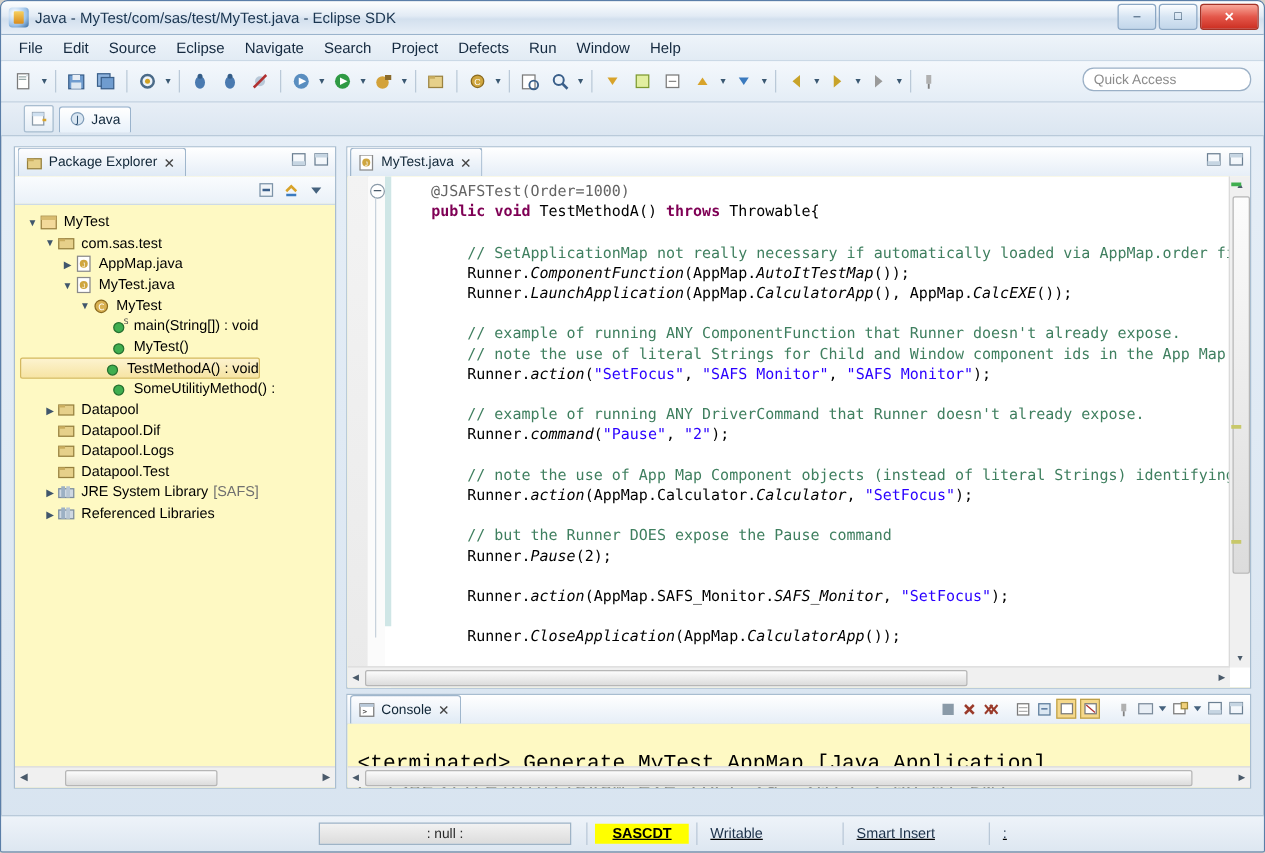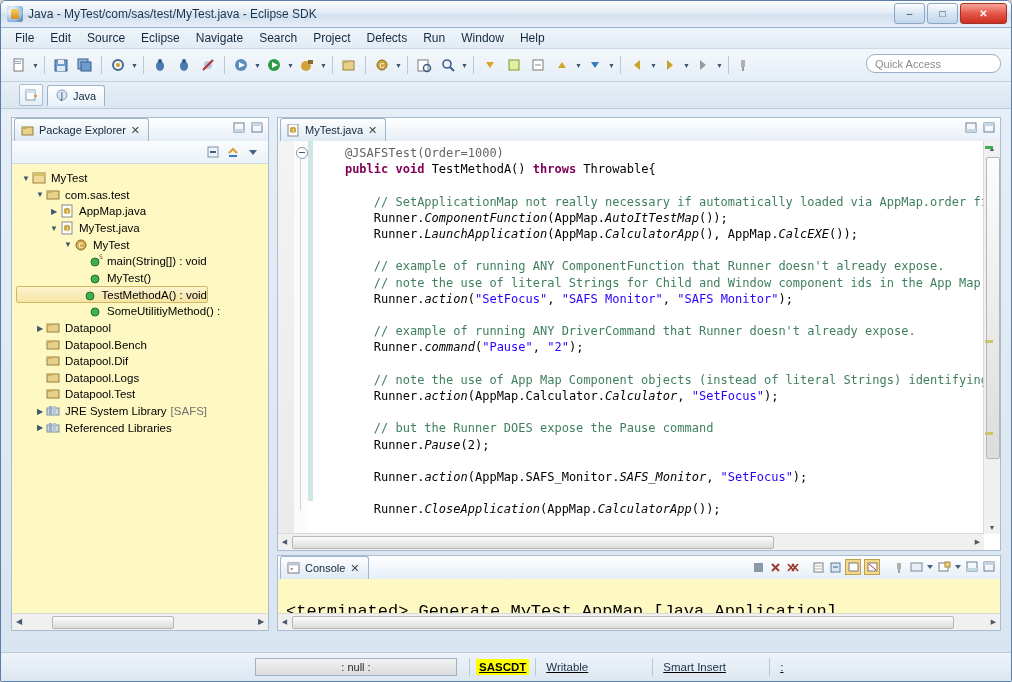--- a/index.html
+++ b/index.html
@@ -184,21 +184,21 @@
     background:linear-gradient(#eef3f9,#dde7f1);
     border-top:1px solid #b9cada;
     display:flex; align-items:center; font-size:11.5px; color:#1b3characters;text-decoration:underline;
   }
   .sb-cell { height:20px; display:flex; align-items:center; padding:0 10px; color:#1b3048; }
   .sb-sep { width:1px; height:18px; background:#b9c8d7; }
   .sb-progress {
     width:200px; height:16px; border:1px solid #9eb3c6; background:linear-gradient(#f2f2f2,#dcdcdc);
     margin-left:6px;
   }
-  .sb-highlight { background:#ffff00; color:#000; font-weight:bold; padding:2px 3px; }
+  .sb-highlight { background:#ffff00; color:#000; font-weight:bold; padding:2px 14px; }
 </style>
 </head>
 <body>
 
 <div class="window">
 
   <div class="titlebar">
     <div class="title-icon"></div>
     <span class="title-text">Java - MyTest/com/sas/test/MyTest.java - Eclipse SDK</span>
     <div class="win-buttons">
@@ -537,27 +537,20 @@
                   <rect x="1" y="3" width="5" height="2" fill="#c9ad5f"></rect>
                 </svg></span>
             <span class="lbl">Datapool</span>
           </div>
 
           <div class="trow" style="padding-left:30px">
             <span class="ticon"><svg width="16" height="14">
                   <rect x="1" y="3" width="12" height="8" fill="#e6d08a" stroke="#96803e"></rect>
                   <rect x="1" y="3" width="5" height="2" fill="#c9ad5f"></rect>
                 </svg></span>
-            <span class="lbl">Datapool.Bench</span>
-          </div>
-          <div class="trow" style="padding-left:30px">
-            <span class="ticon"><svg width="16" height="14">
-                  <rect x="1" y="3" width="12" height="8" fill="#e6d08a" stroke="#96803e"></rect>
-                  <rect x="1" y="3" width="5" height="2" fill="#c9ad5f"></rect>
-                </svg></span>
             <span class="lbl">Datapool.Dif</span>
           </div>
           <div class="trow" style="padding-left:30px">
             <span class="ticon"><svg width="16" height="14">
                   <rect x="1" y="3" width="12" height="8" fill="#e6d08a" stroke="#96803e"></rect>
                   <rect x="1" y="3" width="5" height="2" fill="#c9ad5f"></rect>
                 </svg></span>
             <span class="lbl">Datapool.Logs</span>
           </div>
           <div class="trow" style="padding-left:30px">

